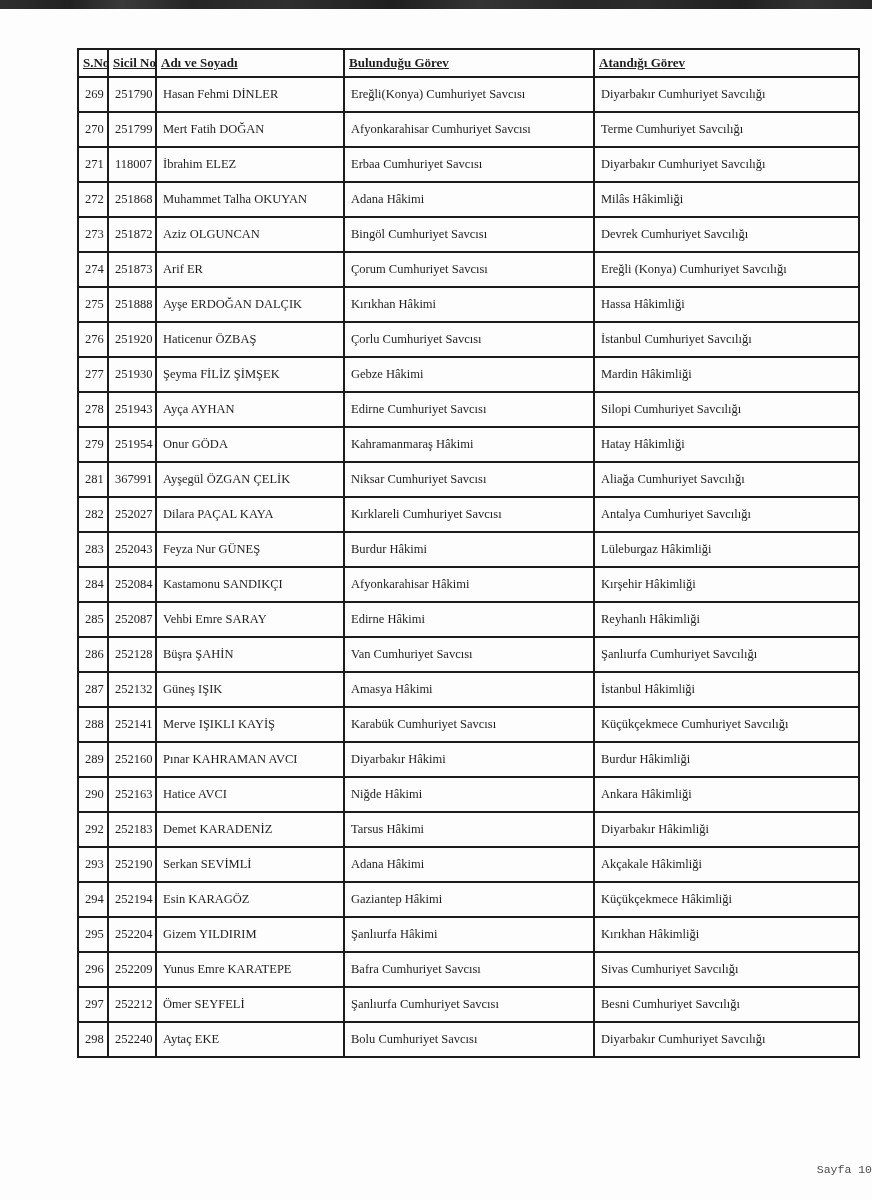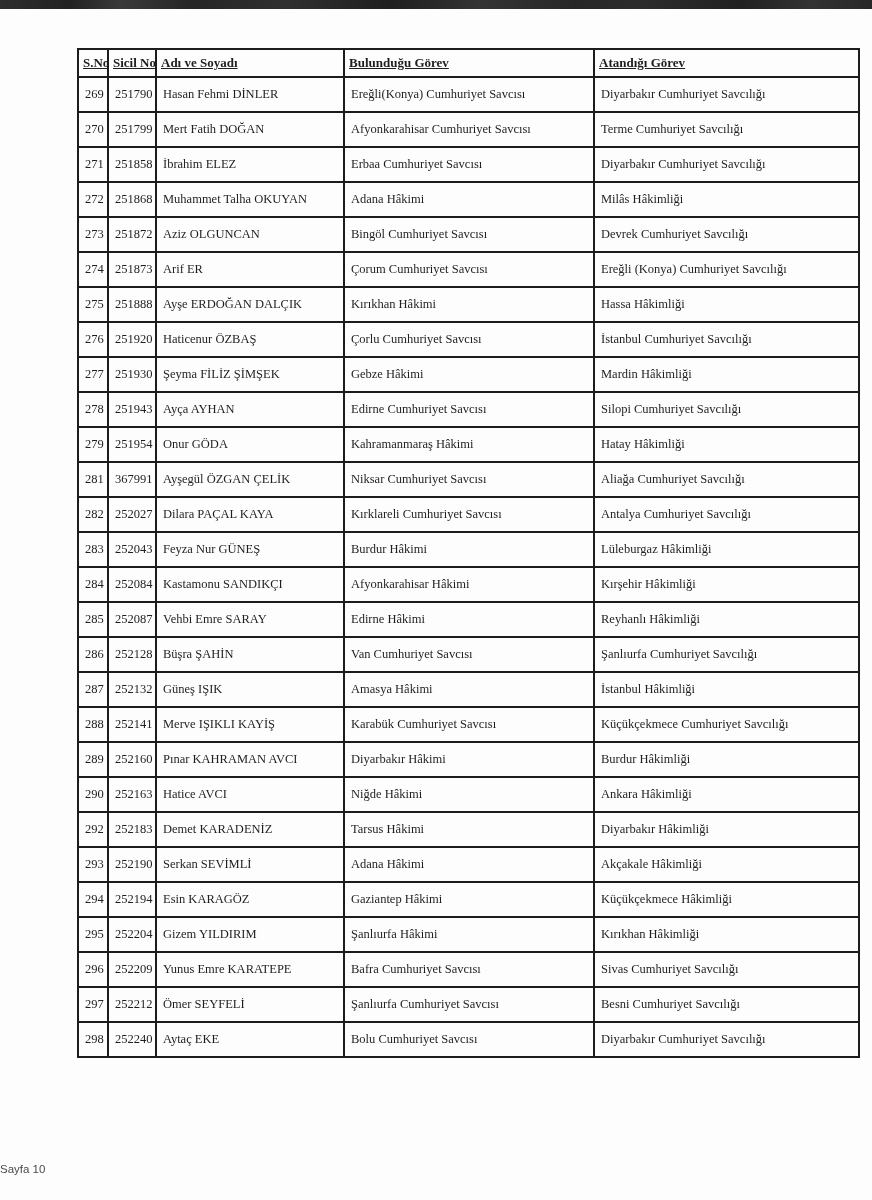--- a/index.html
+++ b/index.html
@@ -47,22 +47,22 @@
     padding: 2px 4px 2px 6px;
   }
   .doc-table td.c-sno {
     text-align: left;
     padding-right: 5px;
   }
   .page-footer {
     position: absolute;
     left: 0; top: 1163px;
     width: 872px;
-    text-align: left;
-    font-family: Liberation Sans, sans-serif;
+    text-align: right;
+    font-family: Liberation Mono, monospace;
     font-size: 11.5px;
     color: #4a4a4a;
   }
 </style>
 </head>
 <body>
 
 <div class="scan-band"></div>
 
 <table class="doc-table">
@@ -92,21 +92,21 @@
       </tr>
       <tr>
         <td class="c-sno">270</td>
         <td class="c-sicil">251799</td>
         <td class="c-name">Mert Fatih DOĞAN</td>
         <td class="c-current">Afyonkarahisar Cumhuriyet Savcısı</td>
         <td class="c-assigned">Terme Cumhuriyet Savcılığı</td>
       </tr>
       <tr>
         <td class="c-sno">271</td>
-        <td class="c-sicil">251858</td>
+        <td class="c-sicil">118007</td>
         <td class="c-name">İbrahim ELEZ</td>
         <td class="c-current">Erbaa Cumhuriyet Savcısı</td>
         <td class="c-assigned">Diyarbakır Cumhuriyet Savcılığı</td>
       </tr>
       <tr>
         <td class="c-sno">272</td>
         <td class="c-sicil">251868</td>
         <td class="c-name">Muhammet Talha OKUYAN</td>
         <td class="c-current">Adana Hâkimi</td>
         <td class="c-assigned">Milâs Hâkimliği</td>

